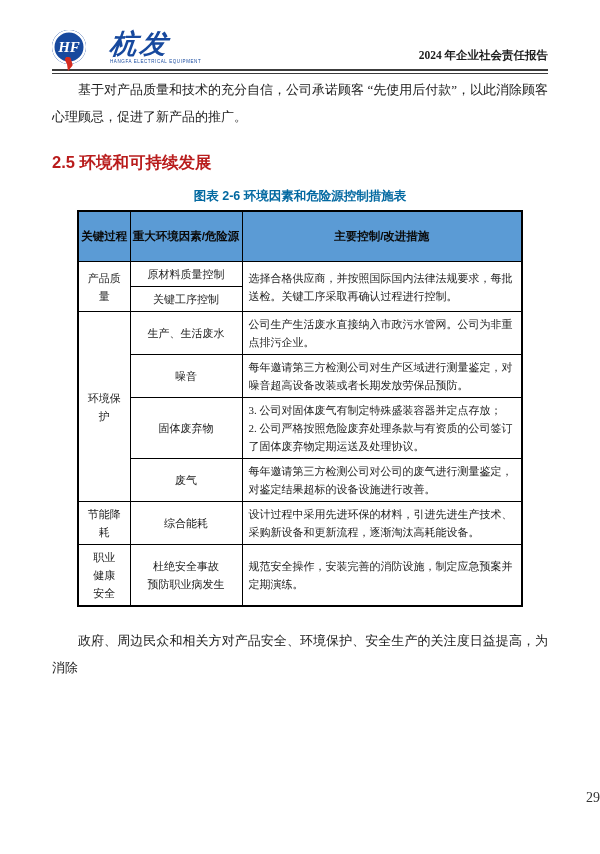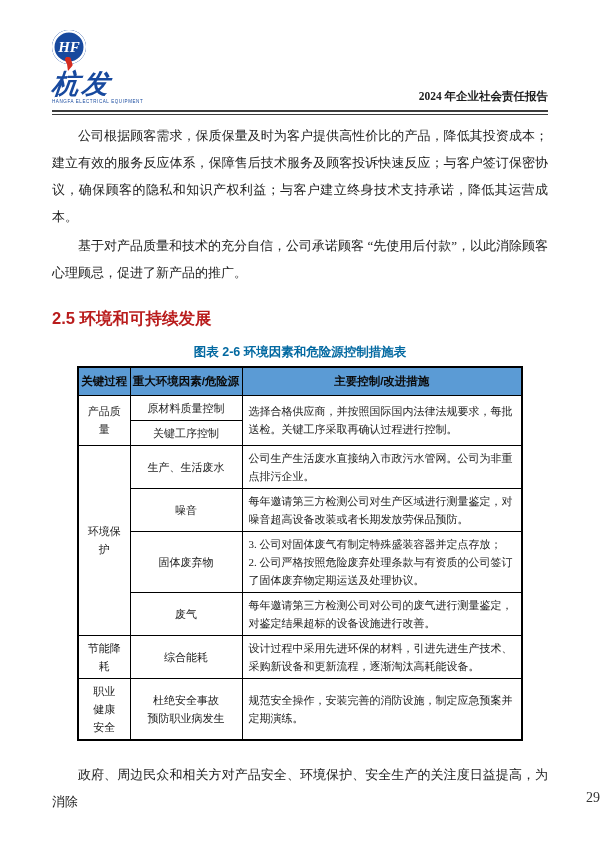--- a/index.html
+++ b/index.html
@@ -5,21 +5,21 @@
   html,body{margin:0;padding:0;background:#9a9a9a;}
   .page{
     width:600px;height:854px;background:#ffffff;position:relative;
     font-family:"Liberation Serif","DejaVu Serif",serif;color:#1c1c1c;
     box-sizing:border-box;overflow:hidden;margin:0 auto;
   }
   .content{padding:0 52px;}
   
   .header{display:flex;justify-content:space-between;align-items:flex-end;
           padding:30px 52px 5px;}
-  .logo{display:flex;align-items:flex-start;gap:7px;flex-direction:column;}
+  .logo{display:flex;align-items:flex-end;gap:24px;}
   .logo-mark{width:34px;height:34px;border-radius:50%;background:#17499e;
     box-shadow:inset 0 0 0 2.5px #ffffff, inset 0 0 0 5px #17499e;
     display:flex;align-items:center;justify-content:center;position:relative;}
   .logo-mark .hf{color:#ffffff;font-weight:bold;font-style:italic;
     font-size:15px;font-family:"Liberation Serif",serif;letter-spacing:0;}
   .logo-swoosh{position:absolute;left:12px;bottom:-7px;width:9px;height:14px;
     background:#d42b20;clip-path:polygon(15% 0,60% 0,100% 55%,55% 100%,35% 55%,0 20%);
     transform:rotate(8deg);}
   .logo-textcol{display:flex;flex-direction:column;line-height:1;}
   .brand{color:#17499e;font-size:27px;font-weight:bold;font-style:italic;
@@ -37,21 +37,21 @@
   .para{font-size:13px;line-height:27px;text-align:justify;text-indent:2em;
     margin:7px 0 0;}
   .para.tight{margin:2px 0 0;}
   
   .caption{text-align:center;font-family:"Liberation Sans","DejaVu Sans",sans-serif;
     font-size:12.5px;font-weight:bold;margin:14px 0 5px;color:#0369a1;}
   table.ctl{border-collapse:collapse;margin:0 auto;table-layout:fixed;
     border:2px solid #000;}
   table.ctl th{background:#5B9BD5;border:1px solid #000;height:27px;
     font-family:"Liberation Sans","DejaVu Sans",sans-serif;
-    font-size:11.5px;font-weight:bold;color:#0a0a0a;text-align:center;padding:0 2px;}
+    font-size:11.5px;font-weight:bold;color:#0a0a0a;text-align:center;padding:11px 2px;}
   table.ctl td{border:1px solid #000;font-size:11px;line-height:18px;
     padding:3px 6px;vertical-align:middle;color:#1c1c1c;}
   td.c{text-align:center;}
   td.measure{text-align:left;padding:3px 8px;}
   .pre{white-space:pre-line;}
   
   .page-num{position:absolute;left:1px;right:0;bottom:48px;text-align:right;
     font-size:14px;color:#333;}
 </style>
 </head>
@@ -69,21 +69,20 @@
         <span class="brand">杭发</span>
         <span class="tagline">HANGFA ELECTRICAL EQUIPMENT</span>
       </div>
     </div>
     <div class="report-title">2024 年企业社会责任报告</div>
   </div>
   <div class="rule"></div>
 
   <div class="content">
 
-    <p class="para">公司根据顾客需求，保质保量及时为客户提供高性价比的产品，降低其投资成本；建立有效的服务反应体系，保障售后技术服务及顾客投诉快速反应；与客户签订保密协议，确保顾客的隐私和知识产权利益；与客户建立终身技术支持承诺，降低其运营成本。</p>
     <p class="para tight">基于对产品质量和技术的充分自信，公司承诺顾客 “先使用后付款”，以此消除顾客心理顾忌，促进了新产品的推广。</p>
 
     <div class="h-large">2.5 环境和可持续发展</div>
 
     <div class="caption">图表 2-6 环境因素和危险源控制措施表</div>
     <table class="ctl">
       <colgroup>
         <col style="width:52px">
           <col style="width:112px">
           <col style="width:280px">

